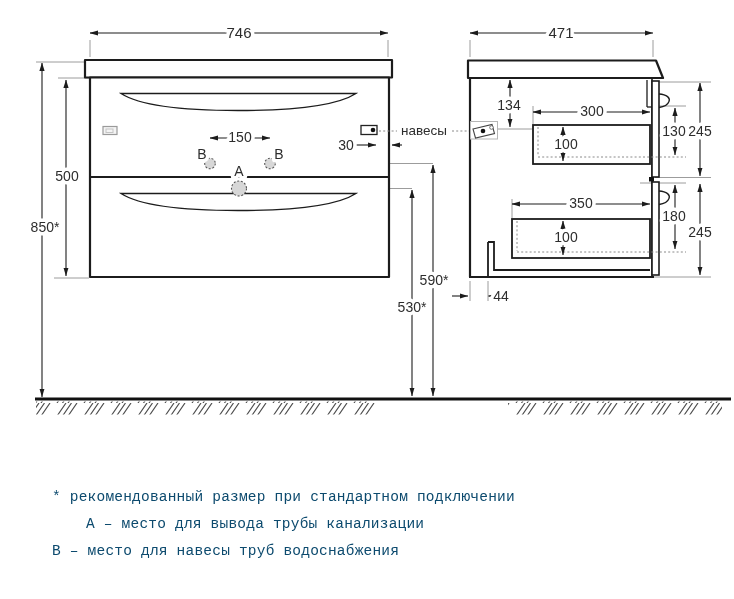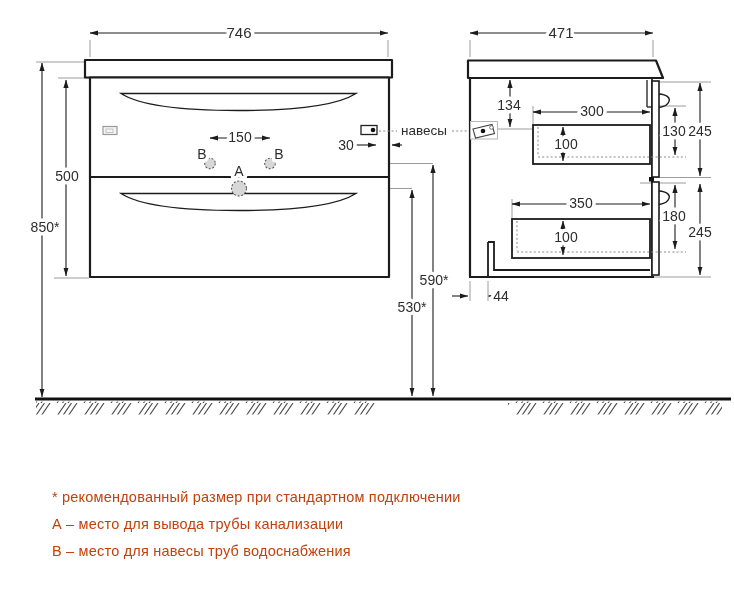--- a/index.html
+++ b/index.html
@@ -13,22 +13,22 @@
   .dim  {stroke:#1c1c1c;stroke-width:1.1;fill:none;}
   .ext  {stroke:#9c9c9c;stroke-width:1;fill:none;}
   .dotl {stroke:#8a8a8a;stroke-width:1;stroke-dasharray:2 2.2;fill:none;}
   .dothole{fill:#d7d7d7;stroke:#555;stroke-width:1.1;stroke-dasharray:2 1.7;}
   .lbl{font:14px "Liberation Sans",sans-serif;fill:#2d2d2d;text-anchor:middle;
        paint-order:stroke;stroke:#ffffff;stroke-width:7px;stroke-linejoin:round;}
   .lbl.big{font-size:15px;}
   .lbl.small{font-size:13.5px;}
   
   .legend{position:absolute;left:52px;top:0;width:640px;}
-  .legend div{position:absolute;left:0;white-space:nowrap;font-size:14.5px;color:#c2410c;letter-spacing:.2px;}
-  .l1{top:489px;} .l2{top:516px;} .l3{top:543px;}
+  .legend div{position:absolute;left:0;white-space:nowrap;font-size:14.5px;color:#0c4a6e;letter-spacing:.2px;font-family:Liberation Mono, monospace;}
+  .l1{top:489px;} .l2{top:516px;margin-left:34px;} .l3{top:543px;}
 </style>
 </head>
 <body>
 
 <div class="stage">
 
 <svg width="734" height="470" viewBox="0 0 734 470">
   <defs>
     <marker id="mE" markerUnits="userSpaceOnUse" markerWidth="9" markerHeight="7" refX="8.5" refY="3" orient="auto">
       <path d="M0,0.4 L8.5,3 L0,5.6 Z" fill="#1c1c1c"></path>

